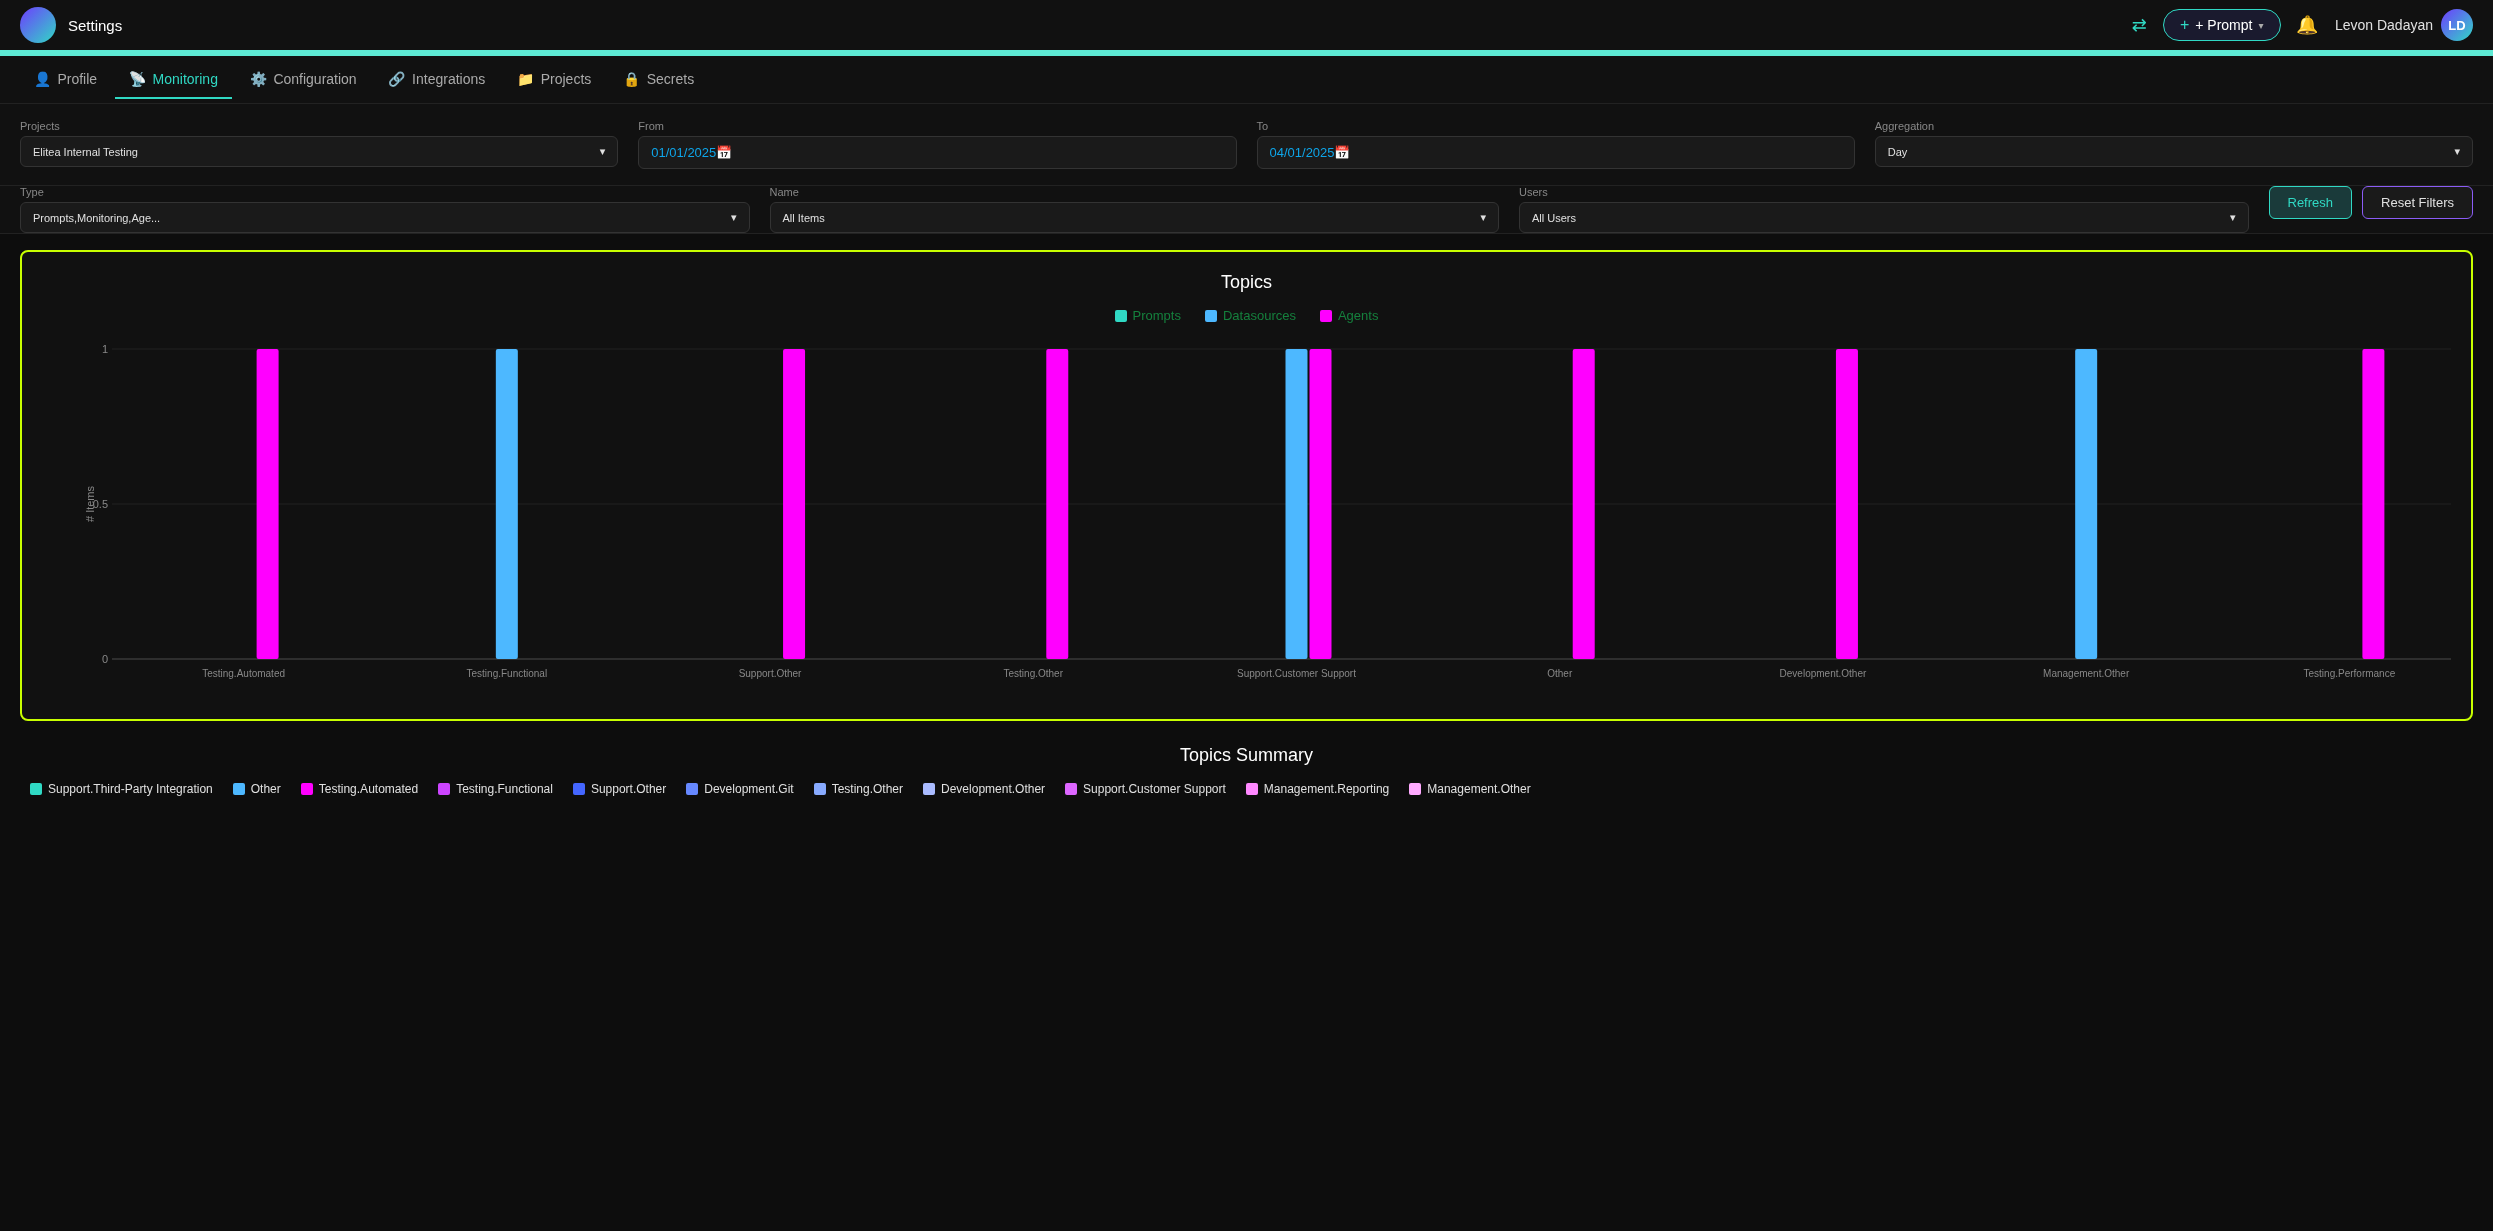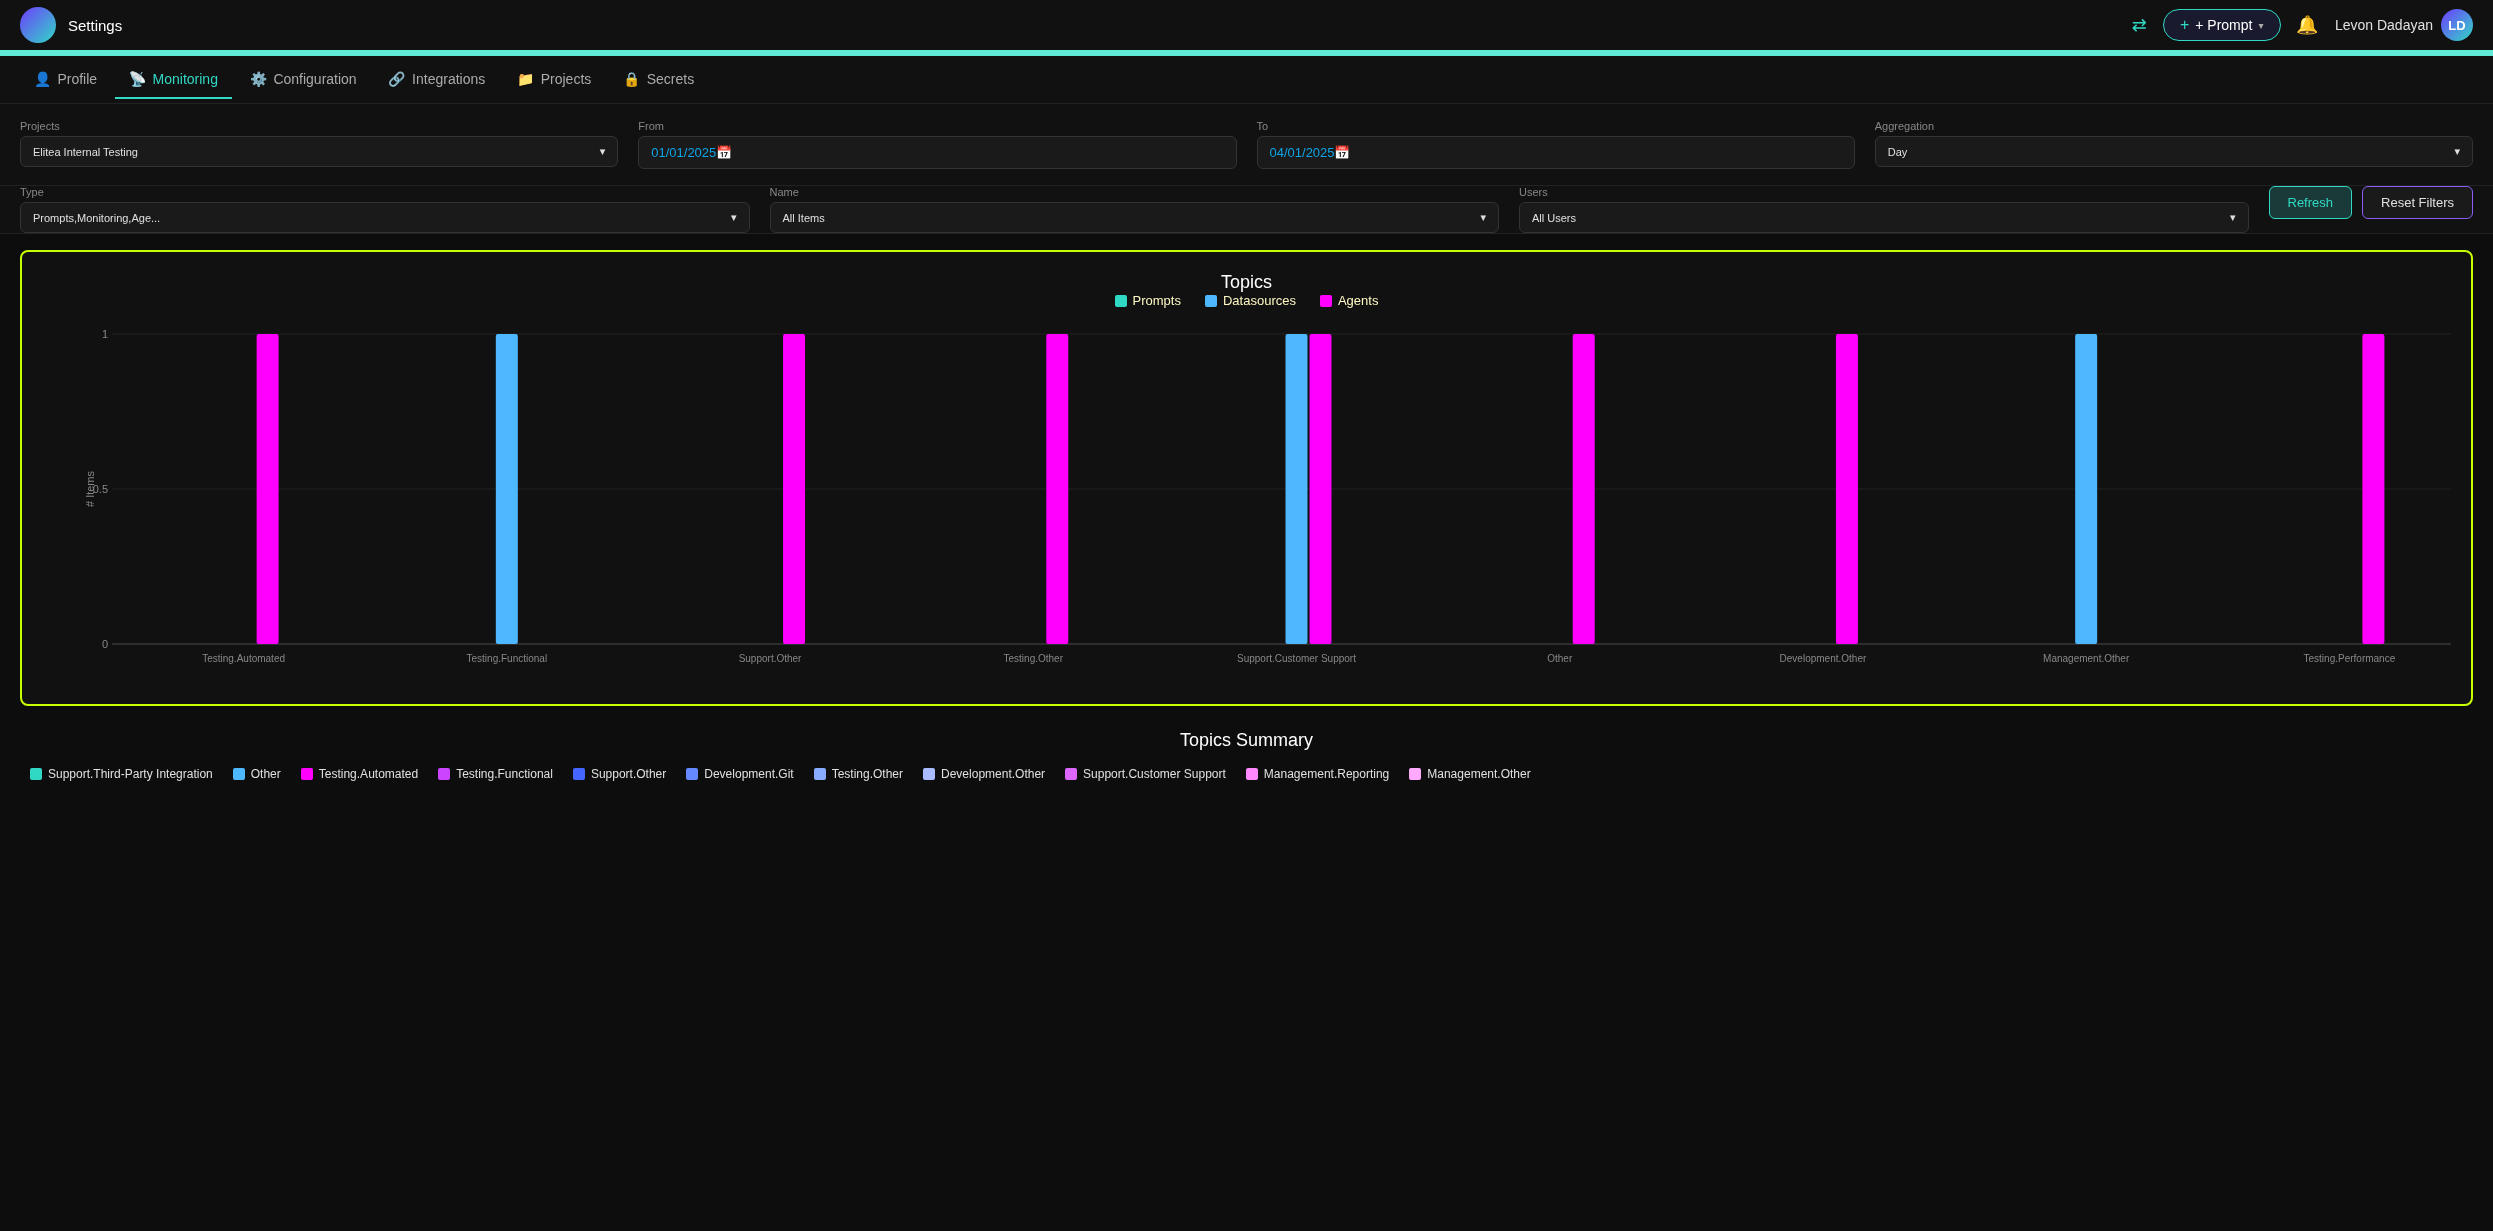--- a/index.html
+++ b/index.html
@@ -180,30 +180,30 @@
       border: 2px solid #c8ff00;
       border-radius: 8px;
       background: #111;
       padding: 20px;
       margin-bottom: 24px;
     }
     .chart-title {
       text-align: center;
       font-size: 18px;
       color: #fff;
-      margin-bottom: 0;
+      margin-bottom: 15px;
       font-weight: 500;
     }
     .chart-legend {
       display: flex; justify-content: center; gap: 24px;
       margin-bottom: 16px;
     }
     .legend-item {
       display: flex; align-items: center; gap: 6px;
-      font-size: 13px; color: #fef9c3;
+      font-size: 13px; color: #15803d;
     }
     .legend-dot {
       width: 12px; height: 12px; border-radius: 2px;
     }
 
     
     .summary-title {
       text-align: center;
       font-size: 18px;
       color: #fff;

